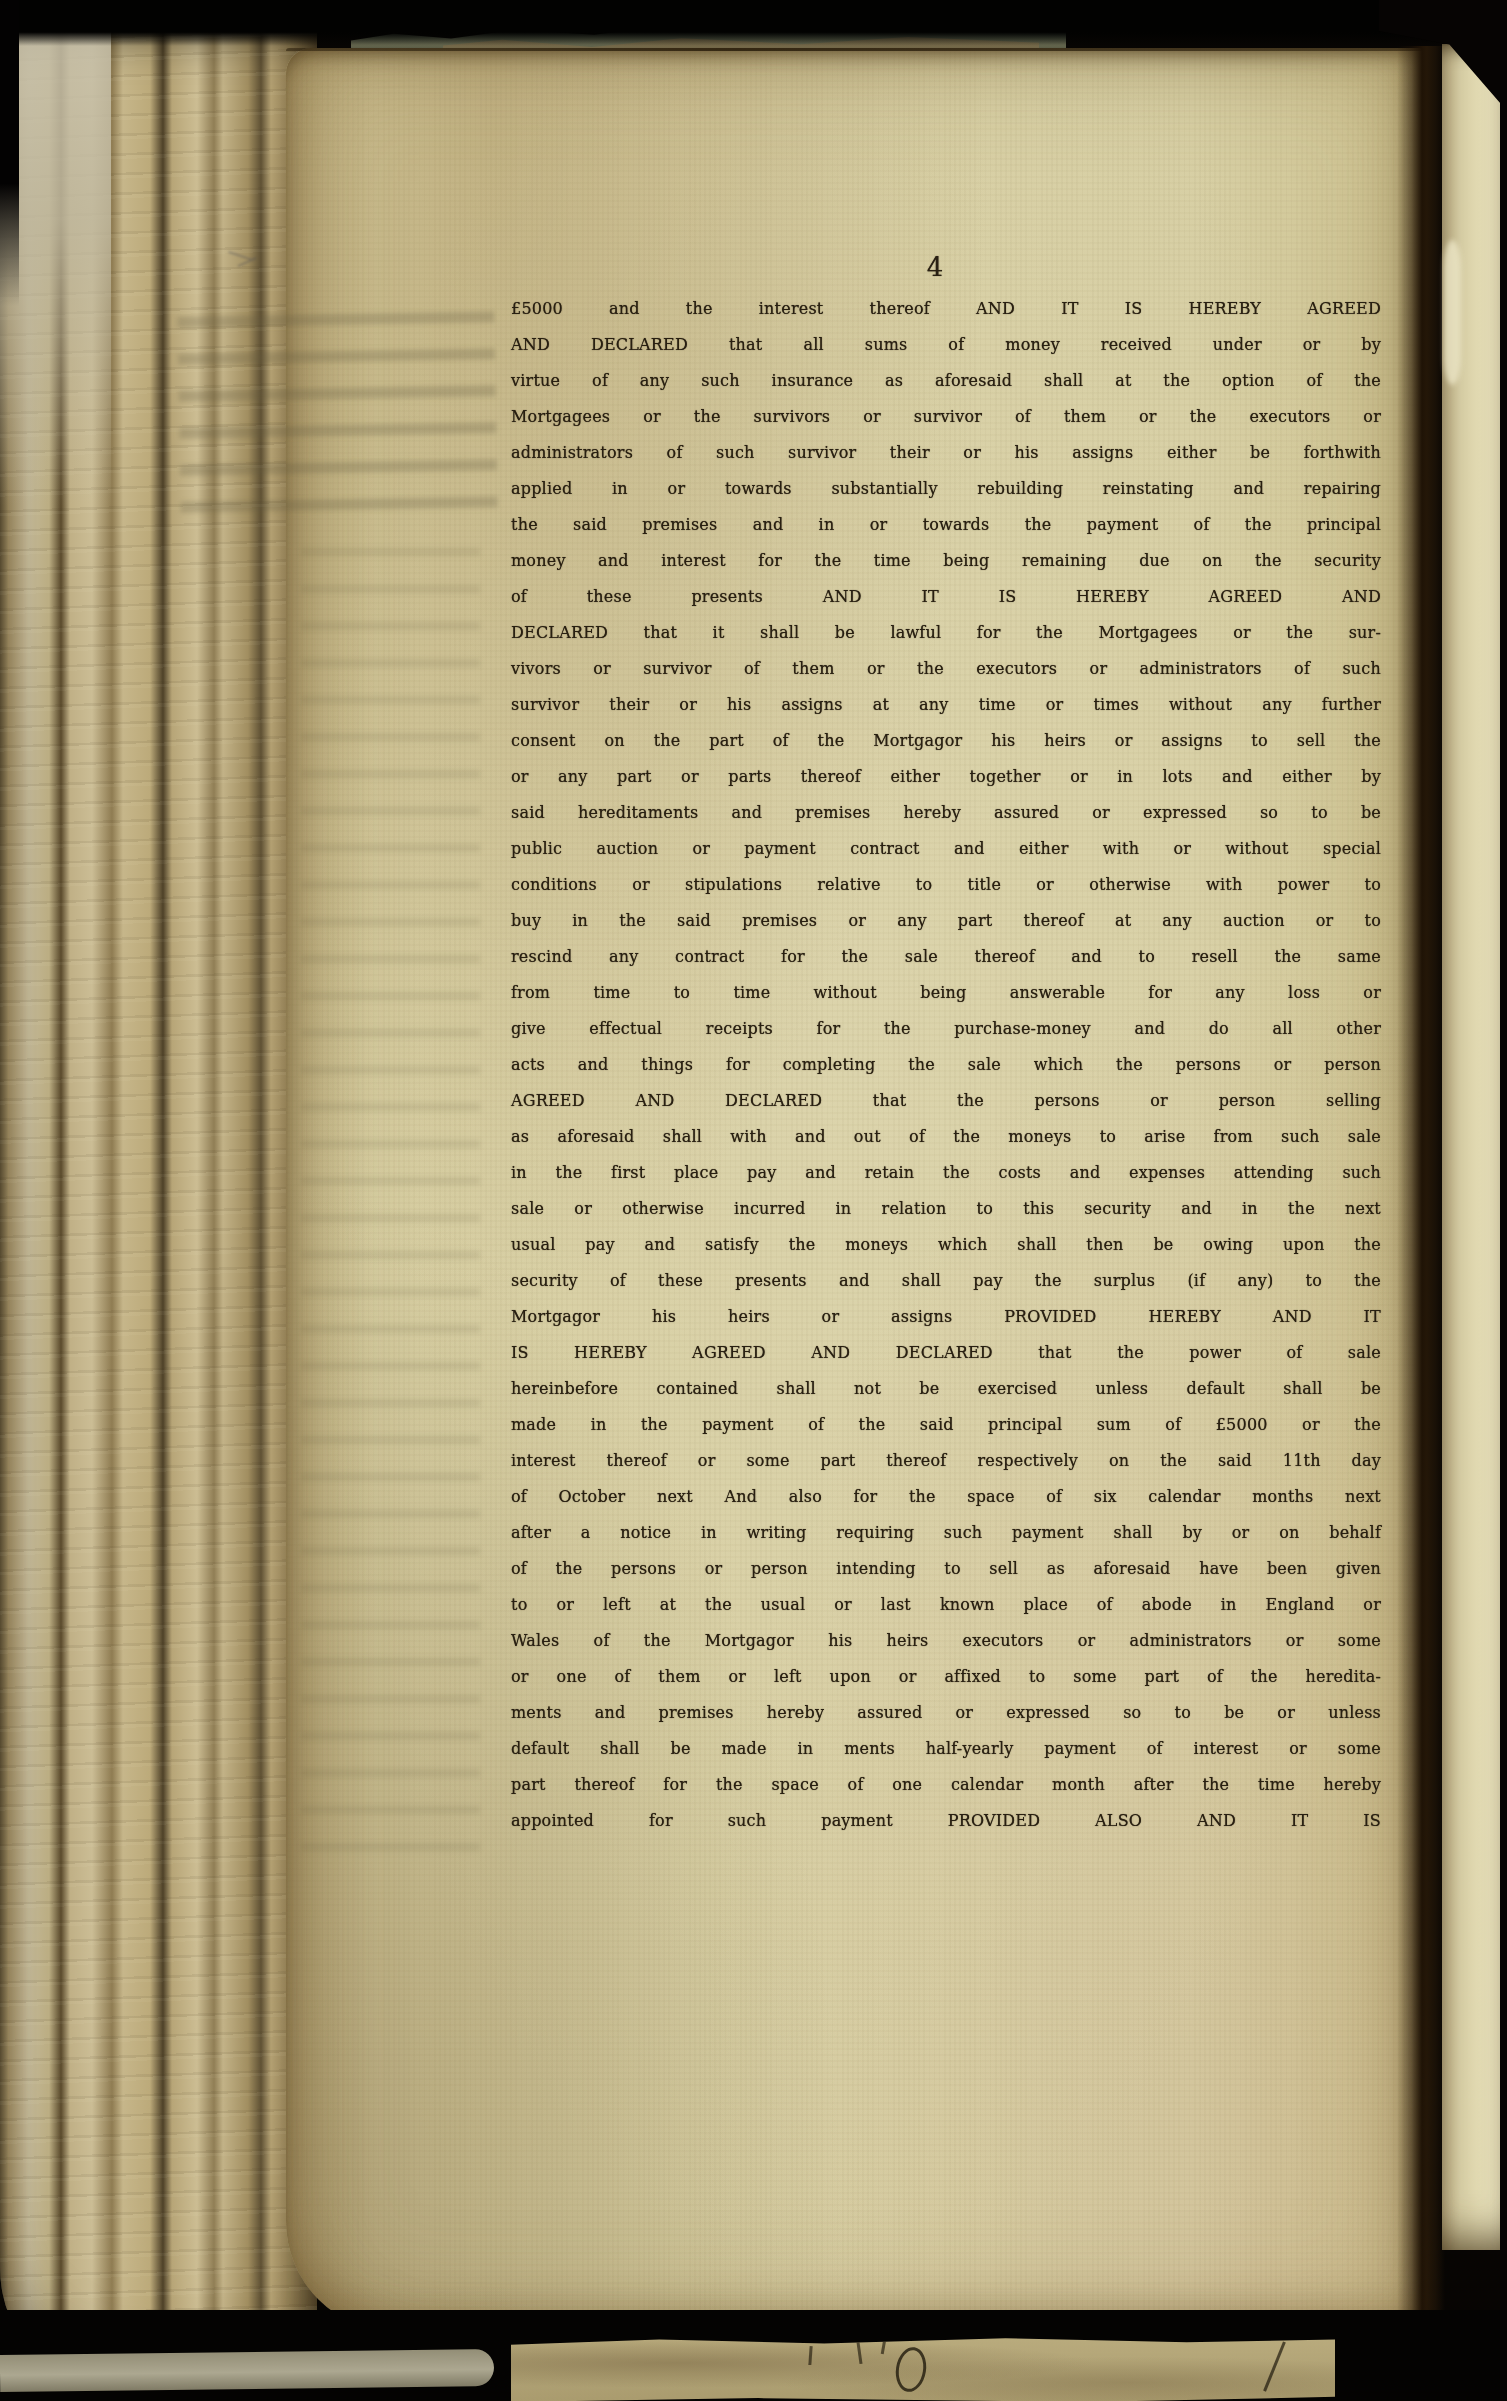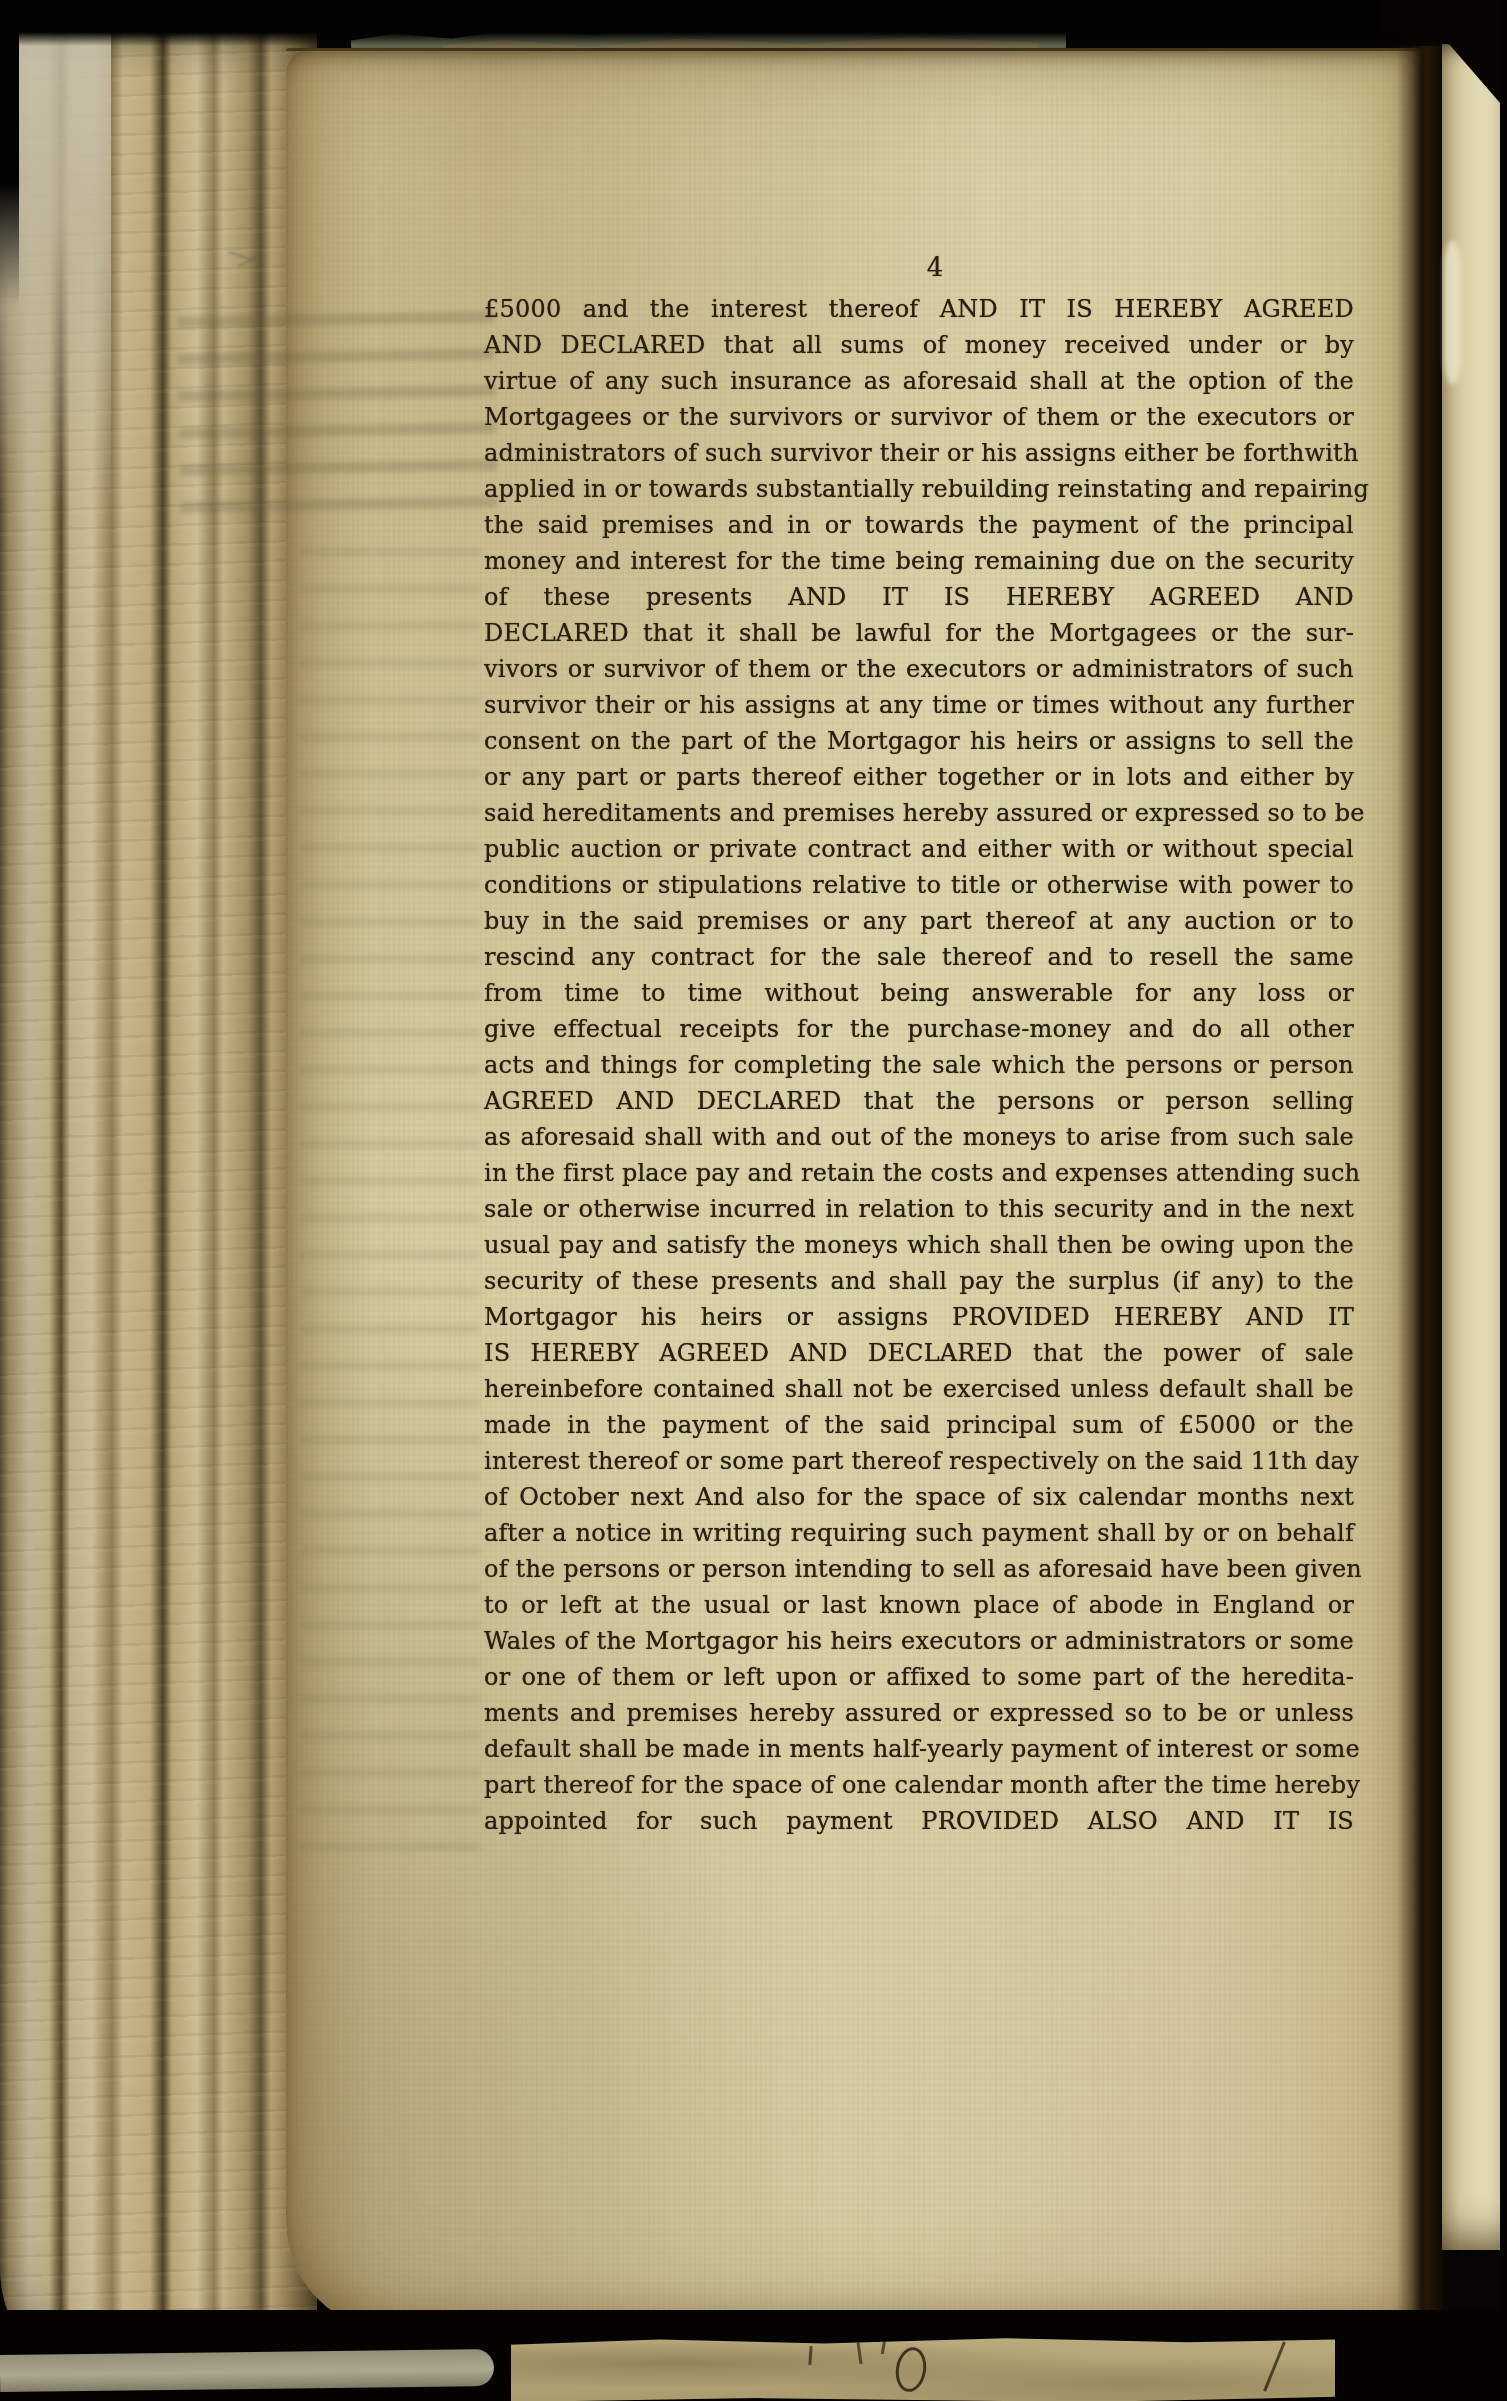--- a/index.html
+++ b/index.html
@@ -64,22 +64,22 @@
     background:repeating-linear-gradient(0deg, rgba(0,0,0,0) 0 19px, rgba(96,88,58,.13) 19px 27px, rgba(0,0,0,0) 27px 37px);
     filter:blur(2.6px);}
   .pencil-mark{position:absolute;left:-61px;top:204px;width:39px;height:25.5px;opacity:.35;filter:blur(0.9px);}
   .pencil-mark i{position:absolute;display:block;background:#4a4a52;}
   .pencil-mark i:nth-child(1){left:3.4px;top:3.4px;width:25.5px;height:1.7px;transform:rotate(18deg);}
   .pencil-mark i:nth-child(2){left:12px;top:8.5px;width:20.4px;height:1.7px;transform:rotate(-24deg);}
 
   
   .page-number{position:absolute;left:214px;top:204px;width:870px;text-align:center;
     font-size:26px;color:#2a2113;text-shadow:0 0 0.9px rgba(42,33,19,.9);}
-  .text-block{position:absolute;left:198px;top:243px;width:870px;
-    font-size:24px;color:#281f11;filter:blur(0.2px);}
+  .text-block{position:absolute;left:225px;top:243px;width:870px;
+    font-size:16px;color:#281f11;filter:blur(0.2px);}
   .line{height:36px;line-height:36px;text-align:justify;text-align-last:justify;
     white-space:nowrap;text-shadow:0 0 0.9px rgba(40,30,16,.85);letter-spacing:0.2px;}
 
   
   .gutter{position:absolute;left:1397px;top:46px;width:48px;height:2289px;
     background:linear-gradient(90deg, rgba(25,15,5,0) 0%, rgba(30,18,6,.45) 30%, #1f1306 52%, #241708 62%, rgba(40,26,10,.55) 80%, rgba(0,0,0,0) 100%);}
   .right-page{position:absolute;left:1442px;top:44px;width:61px;height:2206px;
     background:linear-gradient(90deg,#b5a77e 0,#d6cda4 30%,#e2dab2 60%,#e6dfbb 100%);
     box-shadow:inset 0 13.6px 19px -10.2px rgba(50,36,14,.85), inset 0 -34px 43px -25.5px rgba(60,44,18,.8);}
   .right-page .crease{position:absolute;left:1.7px;top:196px;width:17px;height:145px;
@@ -150,21 +150,21 @@
         <div class="line">applied in or towards substantially rebuilding reinstating and repairing</div>
         <div class="line">the said premises and in or towards the payment of the principal</div>
         <div class="line">money and interest for the time being remaining due on the security</div>
         <div class="line">of these presents AND IT IS HEREBY AGREED AND</div>
         <div class="line">DECLARED that it shall be lawful for the Mortgagees or the sur-</div>
         <div class="line">vivors or survivor of them or the executors or administrators of such</div>
         <div class="line">survivor their or his assigns at any time or times without any further</div>
         <div class="line">consent on the part of the Mortgagor his heirs or assigns to sell the</div>
         <div class="line">or any part or parts thereof either together or in lots and either by</div>
         <div class="line">said hereditaments and premises hereby assured or expressed so to be</div>
-        <div class="line">public auction or private contract and either with or without special</div>
+        <div class="line">public auction or payment contract and either with or without special</div>
         <div class="line">conditions or stipulations relative to title or otherwise with power to</div>
         <div class="line">buy in the said premises or any part thereof at any auction or to</div>
         <div class="line">rescind any contract for the sale thereof and to resell the same</div>
         <div class="line">from time to time without being answerable for any loss or</div>
         <div class="line">give effectual receipts for the purchase-money and do all other</div>
         <div class="line">acts and things for completing the sale which the persons or person</div>
         <div class="line">AGREED AND DECLARED that the persons or person selling</div>
         <div class="line">as aforesaid shall with and out of the moneys to arise from such sale</div>
         <div class="line">in the first place pay and retain the costs and expenses attending such</div>
         <div class="line">sale or otherwise incurred in relation to this security and in the next</div>

